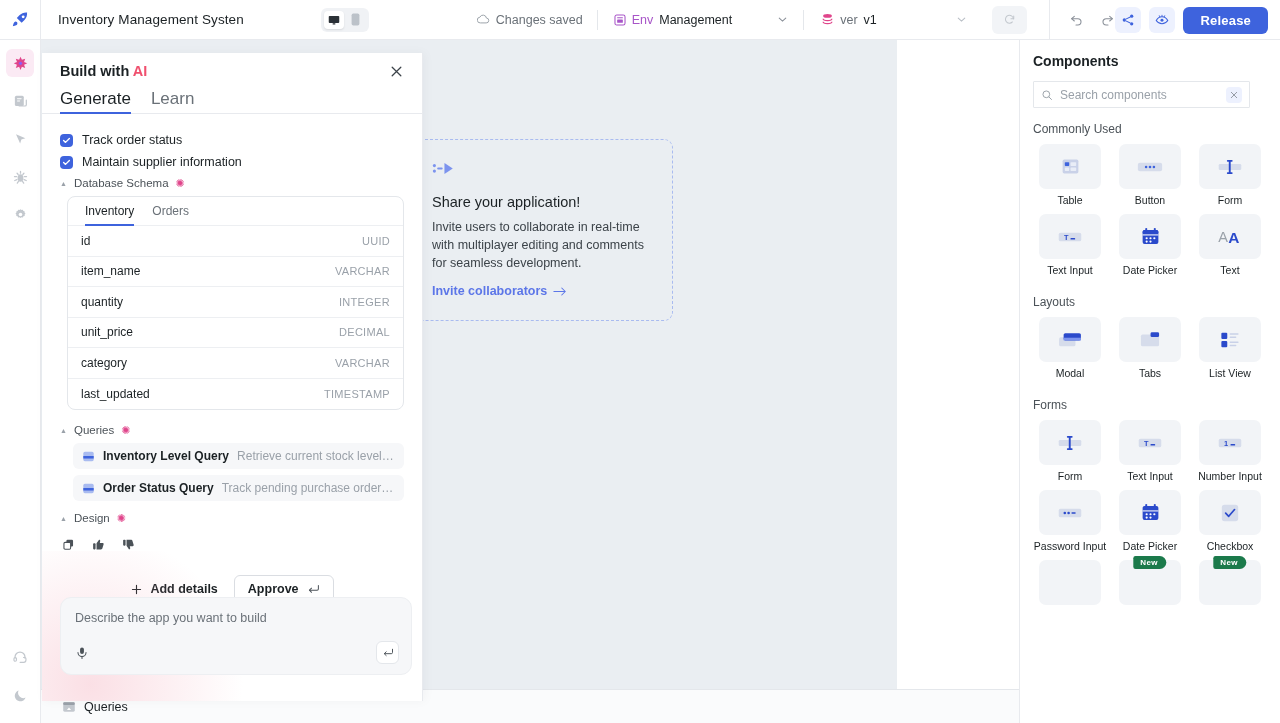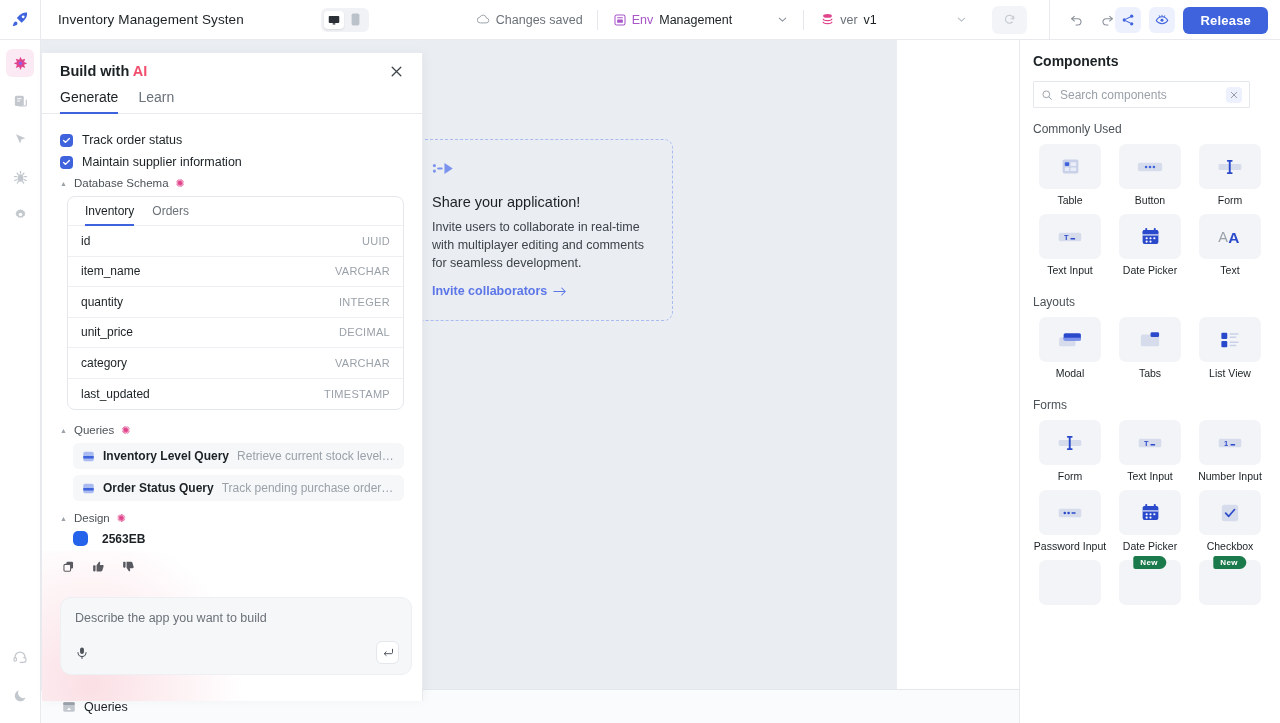--- a/index.html
+++ b/index.html
@@ -128,21 +128,21 @@
     justify-content:space-between;
   }
   .ai-title { font-size:14.5px; font-weight:700; color:#1B2124; }
   .ai-title .ai-accent { color:#F0506E; }
   .ai-close { color:#3C4349; cursor:pointer; line-height:0; }
   .ai-tabs {
     display:flex; gap:20px; padding:0 18px; border-bottom:1px solid #E8EAEE;
     height:25px;
   }
   .ai-tab {
-    font-size:14px; color:#6A7178; padding-bottom:20px; cursor:pointer;
+    font-size:17px; color:#6A7178; padding-bottom:20px; cursor:pointer;
     border-bottom:2px solid transparent; margin-bottom:-1px;
   }
   .ai-tab.active { color:#1B2124; font-weight:500; border-bottom-color:#3E63DD; }
 
   .ai-body {
     position:absolute; top:72px; left:0; right:0; bottom:0;
     padding:8px 18px 0 18px; overflow:hidden;
   }
   .check-row { display:flex; align-items:center; gap:9px; margin-bottom:8px; }
   .cbox {
@@ -562,24 +562,20 @@
           <rect x="1.6" y="7.4" width="12.8" height="3.1" fill="#3E63DD"></rect>
         </svg>
         <span class="query-name">Order Status Query</span>
         <span class="query-desc">Track pending purchase orders and their ...</span>
       </div>
 
       <div class="sec-head" style="margin-top:11px;">
         <span class="tri">▲</span>
         <span class="sec-title">Design</span>
         <span class="sparkle">✺</span>
-      </div>
-      <div class="color-row">
-        <div class="swatch"></div>
-        <span class="swatch-hex">2563EB</span>
       </div>
 
       <div class="feedback">
         <svg width="13" height="13" viewBox="0 0 16 16" fill="none">
           <rect x="5.4" y="2.2" width="8.2" height="8.4" rx="1.4" fill="#4B5258"></rect>
           <rect x="2.4" y="5.4" width="8.2" height="8.4" rx="1.4" fill="#fff" stroke="#4B5258" stroke-width="1.3"></rect>
         </svg>
         <svg width="13" height="13" viewBox="0 0 16 16">
           <path d="M5.6 14V6.6l3.1-4.6c.9 0 1.5.7 1.4 1.6L9.6 6h3.5c.9 0 1.5.9 1.2 1.7l-1.5 5c-.2.8-.9 1.3-1.7 1.3z" fill="#4B5258"></path>
           <rect x="1.4" y="6.6" width="3" height="7.4" rx="1" fill="#4B5258"></rect>

